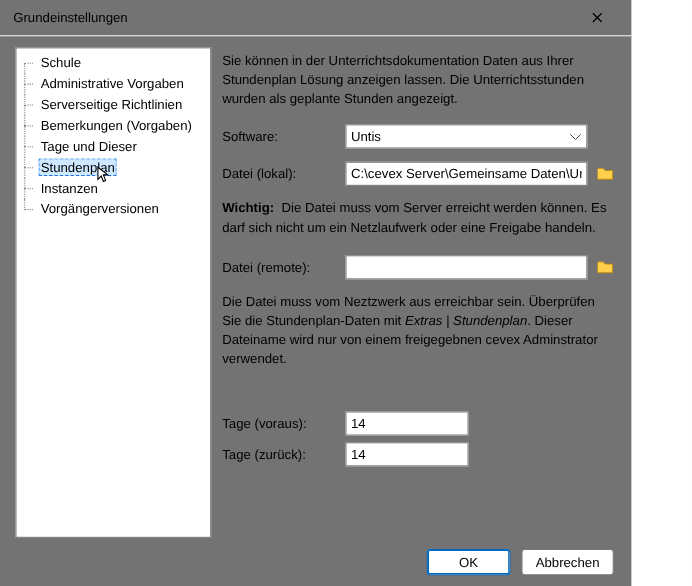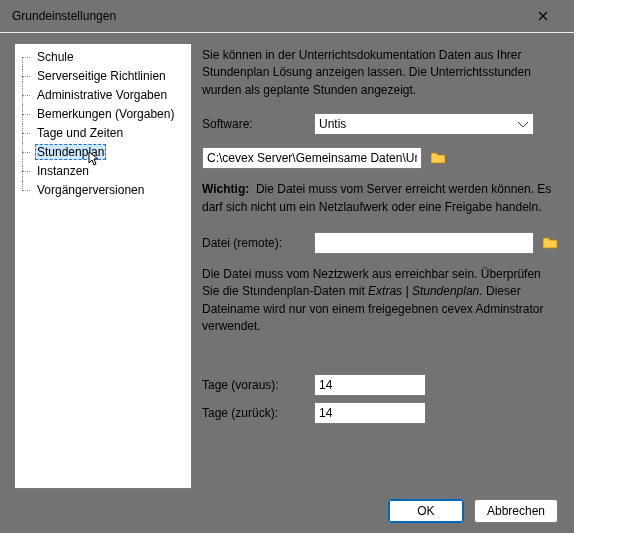--- a/index.html
+++ b/index.html
@@ -42,24 +42,24 @@
     <div class="wctrl">
       <svg width="10" height="10" viewBox="0 0 10 10">
           <path d="M1 1 L9 9 M9 1 L1 9" stroke="#000" stroke-width="1.1" fill="none"></path>
         </svg>
     </div>
   </div>
 
   <div class="content">
     <div class="tree">
       <div class="tnode"><span>Schule</span></div>
+      <div class="tnode"><span>Administrative Vorgaben</span></div>
       <div class="tnode"><span>Serverseitige Richtlinien</span></div>
-      <div class="tnode"><span>Administrative Vorgaben</span></div>
       <div class="tnode"><span>Bemerkungen (Vorgaben)</span></div>
-      <div class="tnode"><span>Tage und Zeiten</span></div>
+      <div class="tnode"><span>Tage und Dieser</span></div>
       <div class="tnode sel">
         <span>Stundenplan</span>
         <svg class="cursor" width="12" height="16" viewBox="0 0 12 16">
             <path d="M1 1 L1 12 L4 9 L6 14 L8 13 L6 8 L10 8 Z" fill="#fff" stroke="#000" stroke-width="1"></path>
           </svg>
       </div>
       <div class="tnode"><span>Instanzen</span></div>
       <div class="tnode"><span>Vorgängerversionen</span></div>
     </div>
 
@@ -69,20 +69,21 @@
       <div class="row">
         <div class="lbl">Software:</div>
         <div class="fld">
           <select>
             <option>Untis</option>
           </select>
         </div>
       </div>
 
       <div class="row">
+        <div class="lbl">Datei (lokal):</div>
         <div class="fld">
           <input type="text" class="pathin" value="C:\cevex Server\Gemeinsame Daten\Untis\S" style="">
           <button class="folderbtn">
             <svg width="15" height="12" viewBox="0 0 15 12">
                 <path d="M0 2 L0 11 L14 11 L14 3 L7 3 L5.5 1 L1 1 Z" fill="#ffcf4b" stroke="#b8860b" stroke-width="0.8"></path>
               </svg>
           </button>
         </div>
       </div>
 

